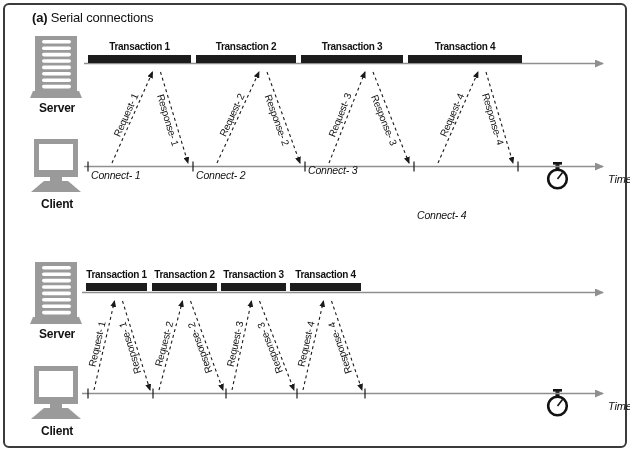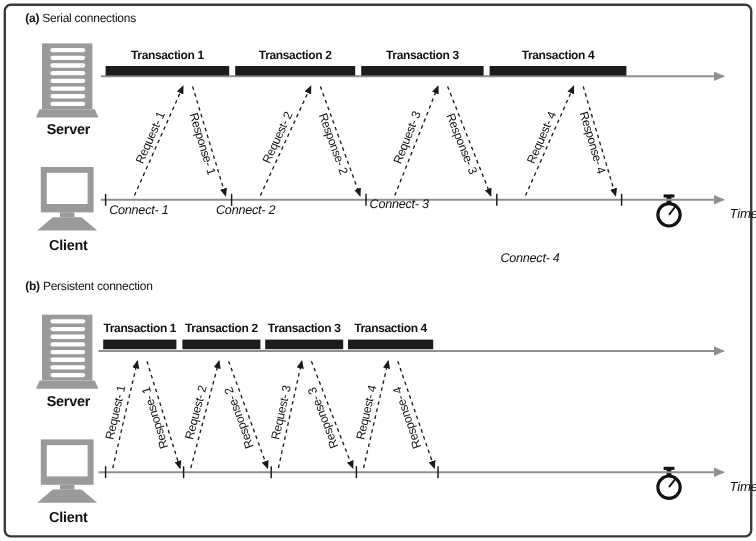--- a/index.html
+++ b/index.html
@@ -1,20 +1,20 @@
 <!DOCTYPE html>
 <html style="--bar: #1c1c1c; --line: #8f8f8f; --icon: #9a9a9a; --text: #121212;"><head>
 <meta charset="utf-8">
 <style>
   html, body { margin: 0; padding: 0; background: #ffffff; }
   body { width: 630px; height: 451px; overflow: hidden;
          font-family: "Liberation Sans", sans-serif; color: var(--text, #111); }
   #fig { position: relative; width: 630px; height: 451px; background: #fff; }
   .frame { position: absolute; inset: 3px; border: 2px solid #3b3b3b; border-radius: 6px; }
-  .ptitle { position: absolute; font-size: 10px; letter-spacing: -0.2px; white-space: nowrap; }
+  .ptitle { position: absolute; font-size: 13px; letter-spacing: -0.2px; white-space: nowrap; margin-left: 11px; }
   .ptitle b { font-weight: bold; }
   .node-label { position: absolute; font-weight: bold; font-size: 12px;
                 transform: translateX(-50%); letter-spacing: -0.2px; }
   .bar { position: absolute; height: 8px; background: var(--bar, #1c1c1c); }
   .bar-label { position: absolute; font-size: 10px; font-weight: bold; white-space: nowrap;
                transform: translateX(-50%); letter-spacing: -0.3px; }
   .rot-label { position: absolute; font-size: 10px; white-space: nowrap; letter-spacing: -0.3px; }
   .connect-label { position: absolute; font-style: italic; font-size: 10.5px;
                    white-space: nowrap; letter-spacing: -0.2px; }
   .time-label { position: absolute; font-style: italic; font-size: 11px; letter-spacing: -0.2px; margin-left: 36px; }
@@ -57,24 +57,20 @@
   <div class="node-label" style="left:57px; top:197px;">Client</div>
 
   <svg class="icon" style="left:544px; top:161px;" width="28" height="32" viewBox="0 0 28 32">
     <rect x="9" y="1" width="9" height="2.6" fill="var(--text)"></rect>
     <rect x="11.5" y="3.2" width="4" height="5" fill="var(--text)"></rect>
     <circle cx="13.5" cy="18" r="9.3" fill="#ffffff" stroke="var(--text)" stroke-width="2.6"></circle>
     <line x1="13.5" y1="18" x2="18.5" y2="11.5" stroke="var(--text)" stroke-width="1.6"></line>
   </svg>
   <div class="time-label" style="left:572px; top:173px;">Time</div>
 
-  <div class="ptitle" style="left:21px; top:234px;">
-    <b>(b)</b>
-    <span>Persistent connection</span>
-  </div>
 
   <svg class="icon" style="left:30px; top:262px;" width="52" height="64" viewBox="0 0 52 64">
     <rect x="5" y="0" width="42" height="55" fill="var(--icon)"></rect>
     <g fill="#ffffff">
       <rect x="12" y="4" width="29" height="3.6" rx="1.8"></rect>
       <rect x="12" y="10.4" width="29" height="3.6" rx="1.8"></rect>
       <rect x="12" y="16.8" width="29" height="3.6" rx="1.8"></rect>
       <rect x="12" y="23.2" width="29" height="3.6" rx="1.8"></rect>
       <rect x="12" y="29.6" width="29" height="3.6" rx="1.8"></rect>
       <rect x="12" y="36" width="29" height="3.6" rx="1.8"></rect>
@@ -151,21 +147,21 @@
     <div class="bar-label" style="left: 465px; top: 41px;">Transaction 4</div>
     <div class="rot-label" style="left: 125.855px; top: 114.654px; transform: translate(-50%, -50%) rotate(-66deg);">Request- 1</div>
     <div class="rot-label" style="left: 231.644px; top: 114.567px; transform: translate(-50%, -50%) rotate(-65.2deg);">Request- 2</div>
     <div class="rot-label" style="left: 340.491px; top: 114.925px; transform: translate(-50%, -50%) rotate(-68.4deg);">Request- 3</div>
     <div class="rot-label" style="left: 451.592px; top: 114.683px; transform: translate(-50%, -50%) rotate(-66.3deg);">Request- 4</div>
     <div class="rot-label" style="left: 167.549px; top: 119.525px; transform: translate(-50%, -50%) rotate(73.2deg);">Response- 1</div>
     <div class="rot-label" style="left: 276.919px; top: 119.886px; transform: translate(-50%, -50%) rotate(70.1deg);">Response- 2</div>
     <div class="rot-label" style="left: 384.491px; top: 120.075px; transform: translate(-50%, -50%) rotate(68.4deg);">Response- 3</div>
     <div class="rot-label" style="left: 492.789px; top: 119.491px; transform: translate(-50%, -50%) rotate(73.5deg);">Response- 4</div>
     <div class="connect-label" style="left: 91px; top: 169px; text-align: right;">Connect- 1</div>
-    <div class="connect-label" style="left: 180px; top: 169px;">Connect- 2</div>
+    <div class="connect-label" style="left: 196px; top: 169px;">Connect- 2</div>
     <div class="connect-label" style="left: 308px; top: 164px;">Connect- 3</div>
     <div class="connect-label" style="left: 417px; top: 169px; margin-top: 40px;">Connect- 4</div>
     <div class="bar" style="left: 86px; top: 283px; width: 61px;"></div>
     <div class="bar-label" style="left: 116.5px; top: 269px;">Transaction 1</div>
     <div class="bar" style="left: 152px; top: 283px; width: 65px;"></div>
     <div class="bar-label" style="left: 184.5px; top: 269px;">Transaction 2</div>
     <div class="bar" style="left: 221px; top: 283px; width: 65px;"></div>
     <div class="bar-label" style="left: 253.5px; top: 269px;">Transaction 3</div>
     <div class="bar" style="left: 290px; top: 283px; width: 71px;"></div>
     <div class="bar-label" style="left: 325.5px; top: 269px;">Transaction 4</div>

